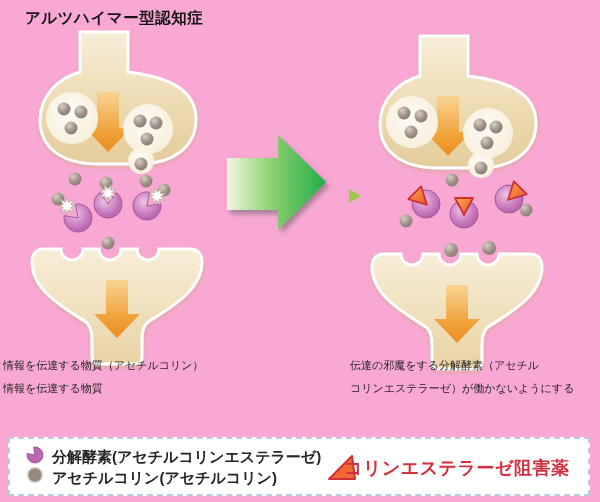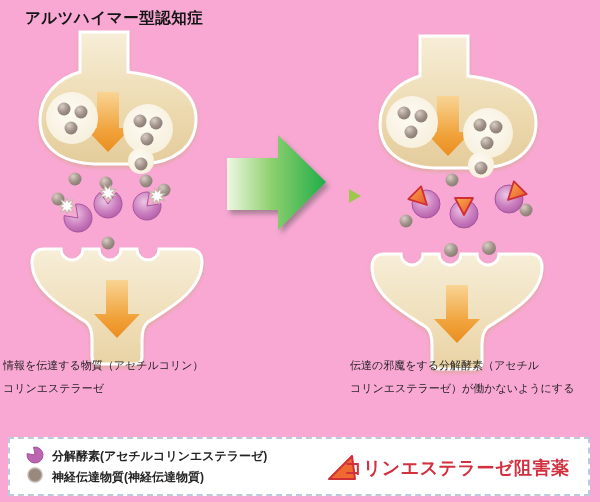--- a/index.html
+++ b/index.html
@@ -19,21 +19,21 @@
     font-weight:500;white-space:nowrap;
   }
   #caption-left{left:3px;}
   #caption-right{left:350px;}
   #legend-box{
     position:absolute;left:8px;top:437px;width:582px;height:59px;
     border:2px dashed #bccbdc;background:#fff;box-sizing:border-box;
   }
   .legend-icon{position:absolute;}
   .legend-label{
-    position:absolute;font-size:12px;font-weight:bold;color:#242424;white-space:nowrap;
+    position:absolute;font-size:15px;font-weight:bold;color:#242424;white-space:nowrap;
   }
   #legend-enzyme-icon{left:14px;top:6px;}
   #legend-enzyme-label{left:42px;top:9px;}
   #legend-nt-icon{left:15px;top:27px;}
   #legend-nt-label{left:42px;top:30px;}
   #legend-inhibitor-icon{left:316px;top:13px;}
   #legend-inhibitor-label{
     position:absolute;left:334px;top:17px;font-size:18px;font-weight:bold;
     color:#d22f3f;white-space:nowrap;letter-spacing:0.5px;
   }
@@ -164,37 +164,37 @@
       </g>
       <g>
         <circle cx="509" cy="199" r="14" fill="url(#purpleGrad)" stroke="#a7549d" stroke-width="1"></circle>
         <polygon points="508,200 526.7,194.1 513.9,181.3" fill="url(#triGrad)" stroke="#cf2f36" stroke-width="1.8" stroke-linejoin="round"></polygon>
       </g>
     </g>
   </svg>
 
   <div id="caption-left" class="caption">
     <div>情報を伝達する物質（アセチルコリン）</div>
-    <div>コリンエステラーゼ</div>
+    <div>情報を伝達する物質</div>
   </div>
   <div id="caption-right" class="caption">
     <div>伝達の邪魔をする分解酵素（アセチル</div>
     <div>コリンエステラーゼ）が働かないようにする</div>
   </div>
 
   <div id="legend-box">
     <svg id="legend-enzyme-icon" class="legend-icon" width="22" height="20" viewBox="-11 -10 22 20">
       <path d="M0 0 L-7.88 -1.39 A8 8 0 1 0 -1.39 -7.88 Z" stroke="#a7549d" stroke-width="1" fill="#bb66b0"></path>
     </svg>
     <div id="legend-enzyme-label" class="legend-label">分解酵素(アセチルコリンエステラーゼ)</div>
 
     <svg id="legend-nt-icon" class="legend-icon" width="20" height="18" viewBox="-10 -9 20 18">
       <circle cx="0" cy="0" r="7" stroke="#c3b8ae" stroke-width="1.5" fill="#98897f"></circle>
     </svg>
-    <div id="legend-nt-label" class="legend-label">神経伝達物質(神経伝達物質)</div>
+    <div id="legend-nt-label" class="legend-label">アセチルコリン(アセチルコリン)</div>
 
     <svg id="legend-inhibitor-icon" class="legend-icon" width="32" height="30" viewBox="0 0 32 30">
       <polygon points="3,27 29,27 26,4" stroke="#cf2f36" stroke-width="2" stroke-linejoin="round" fill="#ee6a30"></polygon>
     </svg>
     <div id="legend-inhibitor-label">コリンエステラーゼ阻害薬</div>
   </div>
 
 </div>
 
 </body></html>

